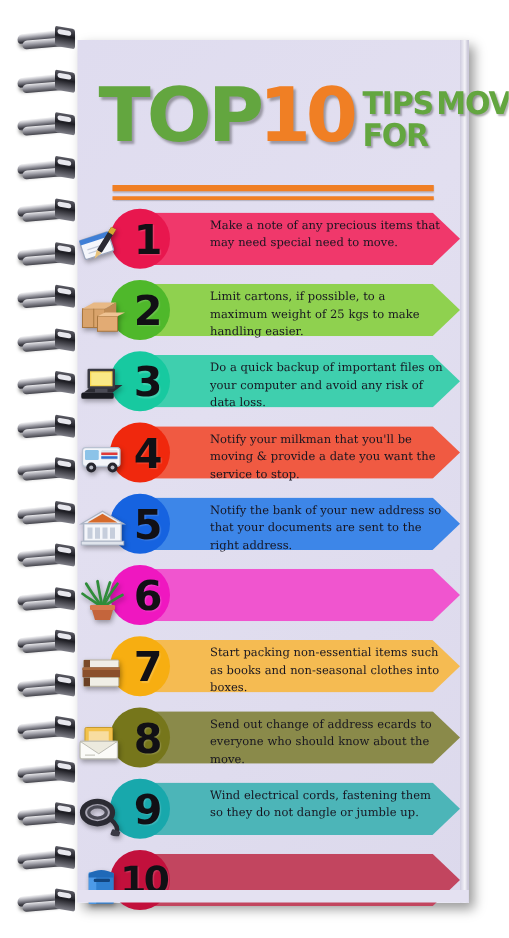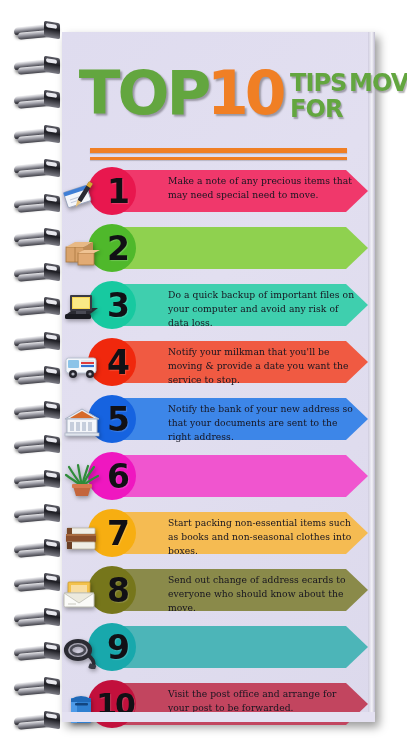--- a/index.html
+++ b/index.html
@@ -316,20 +316,21 @@
             <svg width="40" height="34" viewBox="0 0 40 34">
               <rect x="4" y="12" width="18" height="15" fill="#d9a36b" stroke="#a9773f" stroke-width=".8"></rect>
               <polygon points="4,12 13,7 31,7 22,12" fill="#e8b985"></polygon>
               <polygon points="22,12 31,7 31,22 22,27" fill="#c08c55"></polygon>
               <line x1="13" y1="12" x2="13" y2="27" stroke="#a9773f" stroke-width=".8"></line>
               <rect x="16" y="18" width="16" height="12" fill="#e2ab74" stroke="#a9773f" stroke-width=".8"></rect>
               <polygon points="16,18 22,15 38,15 32,18" fill="#efc393"></polygon>
             </svg>
           </div>
           <div class="num">2</div>
+          <div class="txt">Limit cartons, if possible, to a maximum weight of 25 kgs to make handling easier.</div>
         </div>
         <div class="tip">
           <div class="arrow" style="background: rgb(63, 207, 174);"></div>
           <div class="circle" style="background: rgb(23, 201, 160);"></div>
           <div class="icon">
             <svg width="40" height="34" viewBox="0 0 40 34">
               <polygon points="5,22 13,16 36,16 28,22" fill="#2b2b33"></polygon>
               <rect x="3" y="22" width="26" height="5" rx="1.5" fill="#1b1b22"></rect>
               <rect x="8" y="3" width="22" height="16" rx="1" fill="#3a3a44"></rect>
               <rect x="10" y="5" width="18" height="12" fill="#f7d651"></rect>
@@ -432,34 +433,34 @@
           <div class="circle" style="background: rgb(24, 168, 172);"></div>
           <div class="icon">
             <svg width="40" height="36" viewBox="0 0 40 36">
               <ellipse cx="16" cy="17" rx="12" ry="9" fill="none" stroke="#2b2b33" stroke-width="4.2"></ellipse>
               <ellipse cx="16" cy="17" rx="7" ry="4.5" fill="none" stroke="#4a4a55" stroke-width="2.6"></ellipse>
               <path d="M26 22 C 31 26, 33 30, 31 34" fill="none" stroke="#2b2b33" stroke-width="3.6" stroke-linecap="round"></path>
               <rect x="27" y="31" width="7" height="5" rx="1" transform="rotate(20 30 33)" fill="#3a3a44"></rect>
             </svg>
           </div>
           <div class="num">9</div>
+          <div class="txt">Wind electrical cords, fastening them so they do not dangle or jumble up.</div>
         </div>
         <div class="tip">
           <div class="arrow" style="background: rgb(194, 69, 95);"></div>
           <div class="circle" style="background: rgb(194, 16, 60);"></div>
           <div class="icon">
             <svg width="40" height="36" viewBox="0 0 40 36">
               <rect x="9" y="8" width="20" height="25" rx="1" fill="#2f7fd0"></rect>
               <rect x="9" y="8" width="6" height="25" fill="#4d9ae8"></rect>
               <path d="M9 9 q10 -6 20 0 v3 h-20 z" fill="#1f69b8"></path>
               <rect x="13" y="13" width="13" height="2.6" rx="1" fill="#12457f"></rect>
               <rect x="12" y="26" width="15" height="4" rx="1" fill="#e9eef5"></rect>
               <rect x="13" y="27" width="13" height="2" fill="#9fb4cc"></rect>
             </svg>
           </div>
           <div class="num two-digit">10</div>
-          <div class="txt">Visit the post office and arrange for your post to be forwarded.</div>
         </div>
       </div>
   </div>
 
   <div class="page-bottom"></div>
 </div>
 
 </body></html>

